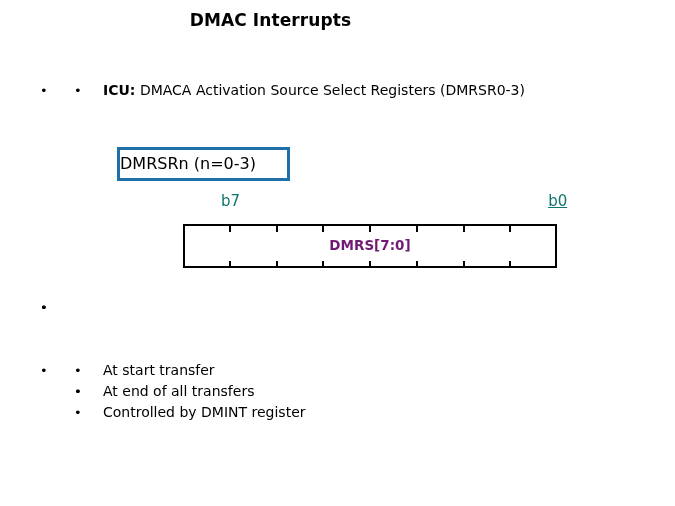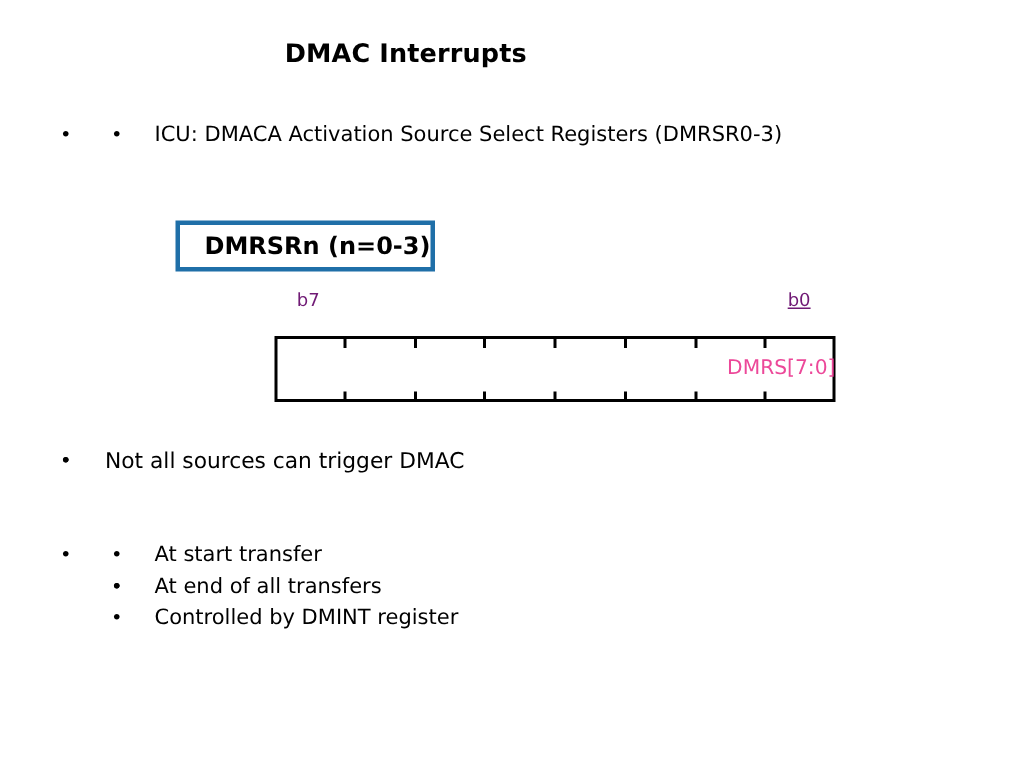--- a/index.html
+++ b/index.html
@@ -15,21 +15,21 @@
     overflow: hidden;
     font-family: "DejaVu Sans", "Liberation Sans", sans-serif;
     color: #000000;
     -webkit-font-smoothing: antialiased;
   }
 
   
   .slide-title {
     position: absolute;
     left: 0;
-    top: 26px;
+    top: 10px;
     width: 541px;
     text-align: center;
     font-size: 17px;
     font-weight: bold;
     letter-spacing: 0.1px;
     color: #000000;
   }
 
   
   .bullet-block {
@@ -53,41 +53,40 @@
   .bullet-row .dot {
     position: absolute;
     top: 0;
     line-height: inherit;
     font-size: 13px;
     color: #000000;
   }
   .bullet-row.lvl1 .dot { left: 2px; }
   .bullet-row.lvl2 .dot { left: 36px; }
   .bullet-text { display: inline; }
-  .b-strong { font-weight: normal; }
+  .b-strong { font-weight: bold; }
 
   
   #block-top     { left: 38px; top: 80px;  }
   #block-mid     { left: 38px; top: 297px; }
   #block-bottom  { left: 38px; top: 360px; }
 
   
   .reg-name-box {
     position: absolute;
     left: 117px;
     top: 147px;
     width: 173px;
     height: 34px;
     box-sizing: border-box;
     border: 3px solid #1F6FA8;
     background: #ffffff;
     display: flex;
     align-items: center;
-    justify-content: flex-end;
-    font-weight: bold;
+    justify-content: flex-start;
   }
   .reg-name-box .label {
     font-size: 16px;
     line-height: 1;
     color: #000000;
     white-space: nowrap;
   }
 
   
   .bitfield {
@@ -110,31 +109,33 @@
     background: #000000;
   }
   .bitfield .tick.top    { top: 0;  height: 8px; }
   .bitfield .tick.bottom { bottom: 0; height: 7px; }
   .bitfield .field-label {
     position: absolute;
     left: 0;
     right: 0;
     top: 50%;
     transform: translateY(-50%);
-    text-align: right;
+    text-align: center;
     font-size: 13.5px;
     line-height: 1;
-    color: #ec4899;
+    color: #701a75;
+    font-weight: bold;
   }
   .bit-end-label {
     position: absolute;
-    font-size: 12px;
+    font-size: 15px;
     line-height: 1;
-    color: #701a75;
+    color: #0f766e;
     white-space: nowrap;
+    margin-left: 23px;
   }
   #bit-label-msb { left: 195px; top: 194px; }
   #bit-label-lsb { left: 521px; top: 194px; text-decoration: underline; }
 </style>
 </head>
 <body>
 
 <div class="slide-title">DMAC Interrupts</div>
 
 <div class="bullet-block" id="block-top">
@@ -178,21 +179,20 @@
   </div>
 
 <div class="bullet-block" id="block-mid">
 
   <div class="bullet-row lvl1">
     <span class="dot">•</span>
   </div>
 
   <div class="bullet-row lvl1">
     <span class="dot">•</span>
-    <span class="bullet-text">Not all sources can trigger DMAC</span>
   </div>
 
 </div>
 
 <div class="bullet-block" id="block-bottom">
 
   <div class="bullet-row lvl1">
     <span class="dot">•</span>
   </div>
 

